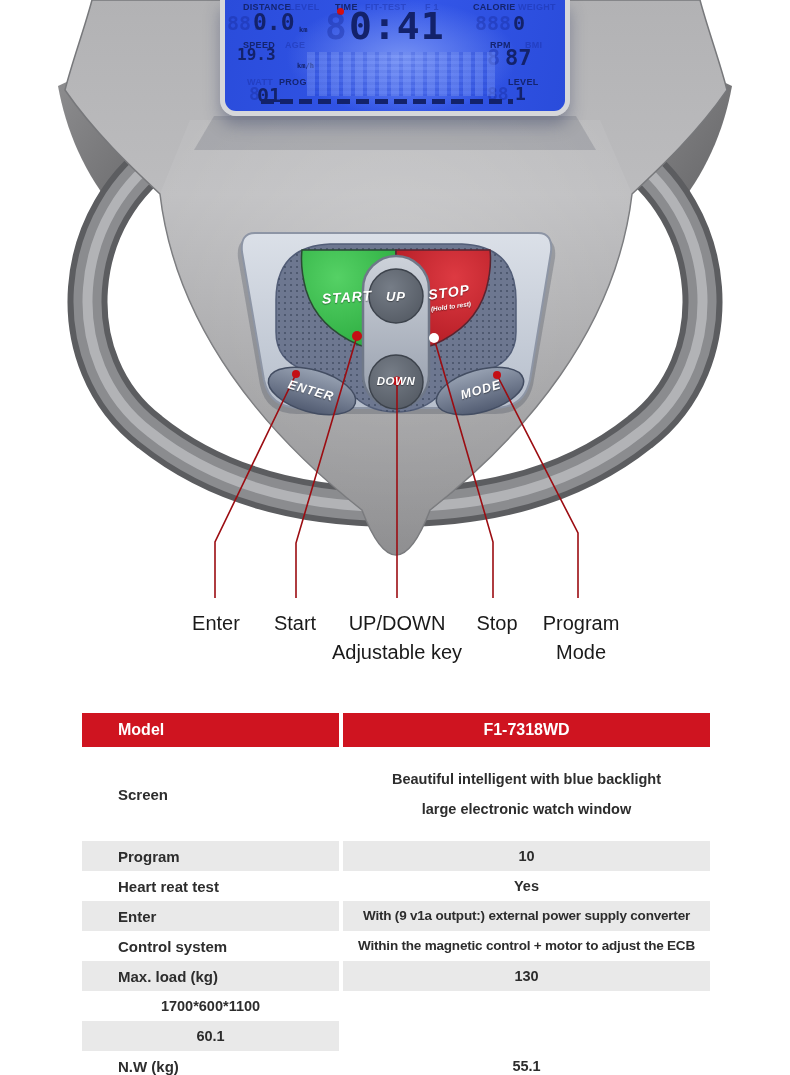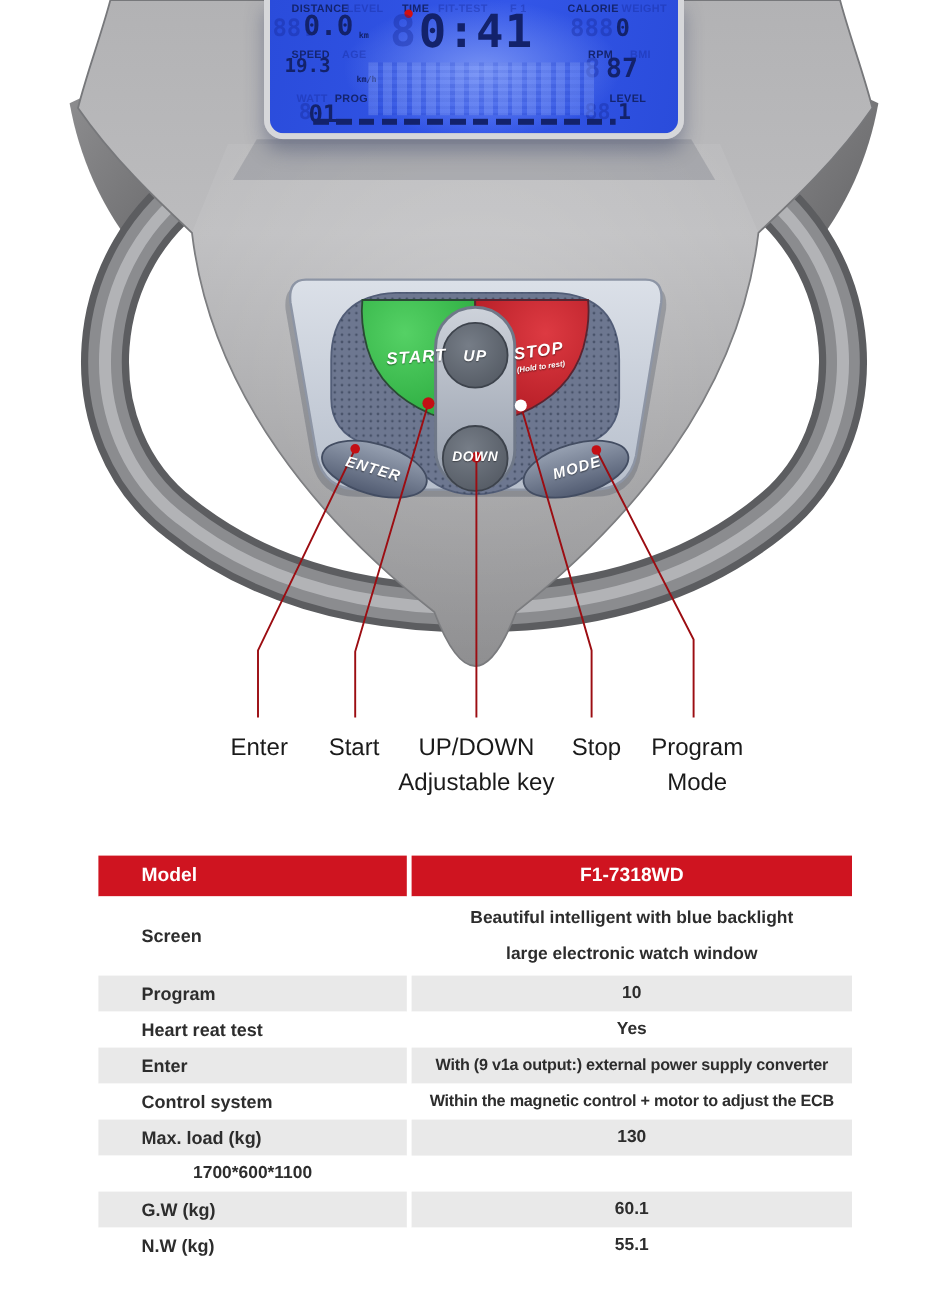--- a/index.html
+++ b/index.html
@@ -41,21 +41,21 @@
   .spec-header .cell{background:#cf1420;color:#fff;font-weight:bold;font-size:16px;
                      height:34px;display:flex;align-items:center;}
   .cell.label{padding-left:36px;}
   .cell.value{justify-content:center;text-align:center;}
   .spec-row{min-height:30px;}
   .spec-row .cell{display:flex;align-items:center;font-weight:bold;color:#2d2d2d;background:#fff;}
   .spec-row .label{font-size:15px;}
   .spec-row .value{font-size:14.5px;flex-direction:column;justify-content:center;line-height:30px;}
   .spec-row .value span:empty{display:none;}
   .spec-row:nth-child(even) .cell{background:#e9e9e9;}
-  .spec-row:nth-child(1) .value{padding:3px 0;}
+  .spec-row:nth-child(1) .value{padding:17px 0;}
   .spec-row:nth-child(4) .value,.spec-row:nth-child(5) .value{font-size:13.5px;letter-spacing:-.2px;}
 </style>
 </head>
 <body>
 
 <div class="stage">
 
   <svg width="790" height="700" viewBox="0 0 790 700">
     <defs>
       <linearGradient id="gHead" x1="0" y1="0" x2="0" y2="1">
@@ -261,21 +261,20 @@
         <div class="cell value">
             <span>130</span>
           </div>
       </div>
       <div class="spec-row">
         <div class="cell value">
             <span>1700*600*1100</span>
           </div>
       </div>
       <div class="spec-row">
-        <div class="cell label">G.W (kg)</div>
         <div class="cell value">
             <span>60.1</span>
           </div>
       </div>
       <div class="spec-row">
         <div class="cell label">N.W (kg)</div>
         <div class="cell value">
             <span>55.1</span>
           </div>
       </div>

